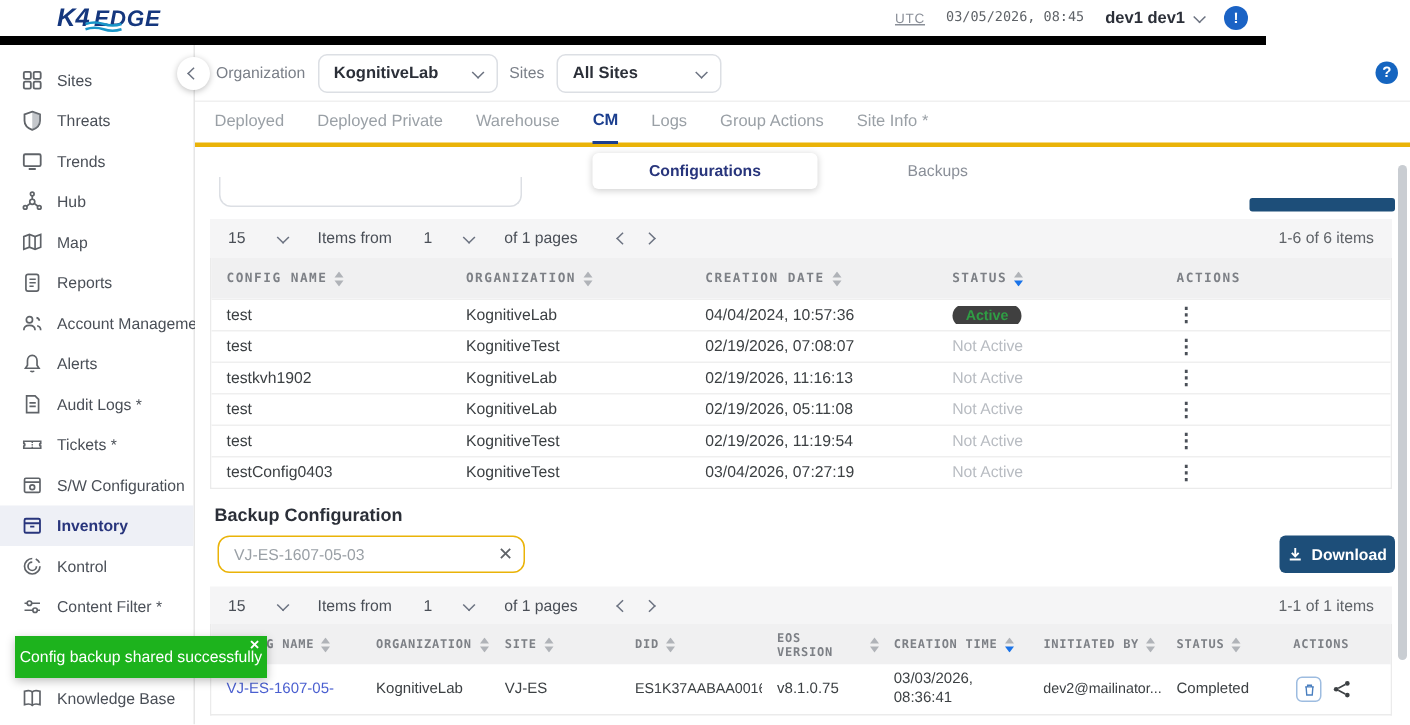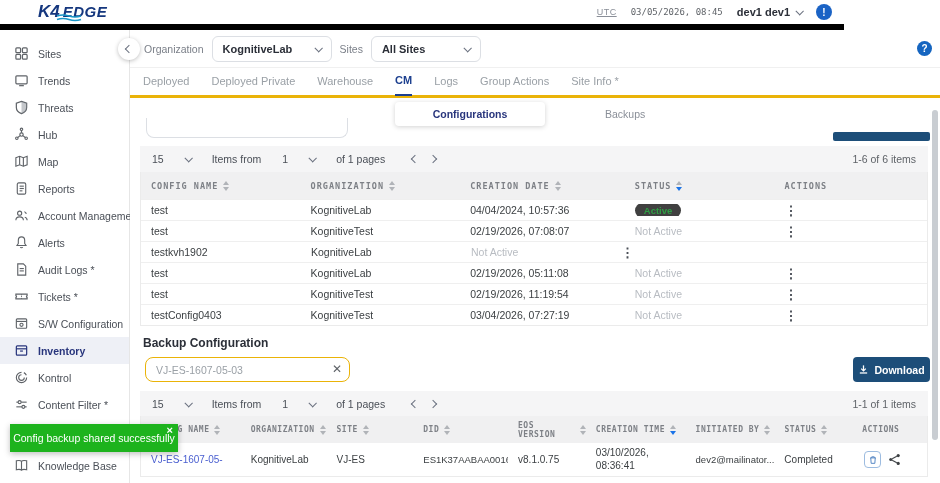--- a/index.html
+++ b/index.html
@@ -161,33 +161,33 @@
           <rect x="2" y="2" width="5" height="5" rx="1"></rect>
           <rect x="9" y="2" width="5" height="5" rx="1"></rect>
           <rect x="2" y="9" width="5" height="5" rx="1"></rect>
           <rect x="9" y="9" width="5" height="5" rx="1"></rect>
         </g>
       </svg>
     <span>Sites</span>
   </div>
   <div class="side-item">
     <svg width="15" height="15" viewBox="0 0 16 16">
+        <path d="M8 1.5 L13.5 3.5 V8 C13.5 11 11.5 13.2 8 14.5 C4.5 13.2 2.5 11 2.5 8 V3.5 Z" fill="none" stroke="#5f6368" stroke-width="1.3"></path>
+        <path d="M8 1.5 L13.5 3.5 V8 C13.5 11 11.5 13.2 8 14.5 Z" fill="#8a8f98" opacity=".5"></path>
+      </svg>
+    <span>Threats</span>
+  </div>
+  <div class="side-item">
+    <svg width="15" height="15" viewBox="0 0 16 16">
         <g fill="none" stroke="#5f6368" stroke-width="1.3">
           <rect x="2" y="3" width="12" height="8.5" rx="1"></rect>
           <line x1="5.5" y1="13.5" x2="10.5" y2="13.5"></line>
         </g>
       </svg>
     <span>Trends</span>
-  </div>
-  <div class="side-item">
-    <svg width="15" height="15" viewBox="0 0 16 16">
-        <path d="M8 1.5 L13.5 3.5 V8 C13.5 11 11.5 13.2 8 14.5 C4.5 13.2 2.5 11 2.5 8 V3.5 Z" fill="none" stroke="#5f6368" stroke-width="1.3"></path>
-        <path d="M8 1.5 L13.5 3.5 V8 C13.5 11 11.5 13.2 8 14.5 Z" fill="#8a8f98" opacity=".5"></path>
-      </svg>
-    <span>Threats</span>
   </div>
   <div class="side-item">
     <svg width="15" height="15" viewBox="0 0 16 16">
         <g fill="none" stroke="#5f6368" stroke-width="1.2">
           <circle cx="8" cy="8" r="1.8"></circle>
           <circle cx="8" cy="2.5" r="1.3"></circle>
           <circle cx="3" cy="12" r="1.3"></circle>
           <circle cx="13" cy="12" r="1.3"></circle>
           <line x1="8" y1="6.2" x2="8" y2="3.8"></line>
           <line x1="6.6" y1="9.2" x2="4" y2="11.2"></line>
@@ -407,20 +407,21 @@
     <div class="trow">
       <span class="td c1-1">test</span>
       <span class="td c1-2">KognitiveTest</span>
       <span class="td c1-3">02/19/2026, 07:08:07</span>
       <span class="td c1-4"><span class="na">Not Active</span></span>
       <span class="td c1-5"><span class="dots">⋮</span></span>
     </div>
     <div class="trow">
       <span class="td c1-1">testkvh1902</span>
       <span class="td c1-2">KognitiveLab</span>
+      <span class="td c1-3">02/19/2026, 11:16:13</span>
       <span class="td c1-4"><span class="na">Not Active</span></span>
       <span class="td c1-5"><span class="dots">⋮</span></span>
     </div>
     <div class="trow">
       <span class="td c1-1">test</span>
       <span class="td c1-2">KognitiveLab</span>
       <span class="td c1-3">02/19/2026, 05:11:08</span>
       <span class="td c1-4"><span class="na">Not Active</span></span>
       <span class="td c1-5"><span class="dots">⋮</span></span>
     </div>
@@ -531,21 +532,21 @@
       <span class="th c2-9">
           <span>Actions</span>
         </span>
     </div>
     <div class="trow2">
       <span class="td c2-1 link">VJ-ES-1607-05-</span>
       <span class="td c2-2">KognitiveLab</span>
       <span class="td c2-3">VJ-ES</span>
       <span class="td c2-4" style="font-size:9.5px">ES1K37AABAA001607</span>
       <span class="td c2-5">v8.1.0.75</span>
-      <span class="td c2-6 wrap2">03/10/2026, 08:36:41</span>
+      <span class="td c2-6 wrap2">03/03/2026, 08:36:41</span>
       <span class="td c2-7" style="font-size:9.5px">dev2@mailinator...</span>
       <span class="td c2-8">Completed</span>
       <span class="act2 c2-9">
         <span class="del-btn">
           <svg width="10" height="10" viewBox="0 0 12 12">
               <g fill="none" stroke="#4a7fbf" stroke-width="1.1">
                 <path d="M2.5 3.5 H9.5"></path>
                 <path d="M4.5 3.5 V2.2 H7.5 V3.5"></path>
                 <path d="M3.3 3.5 L3.8 10 H8.2 L8.7 3.5"></path>
               </g>

